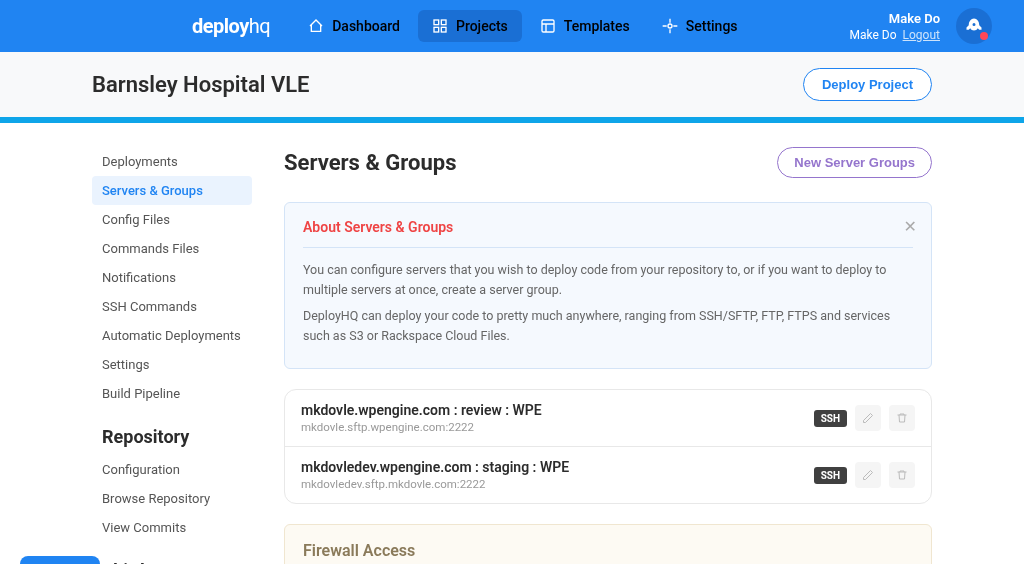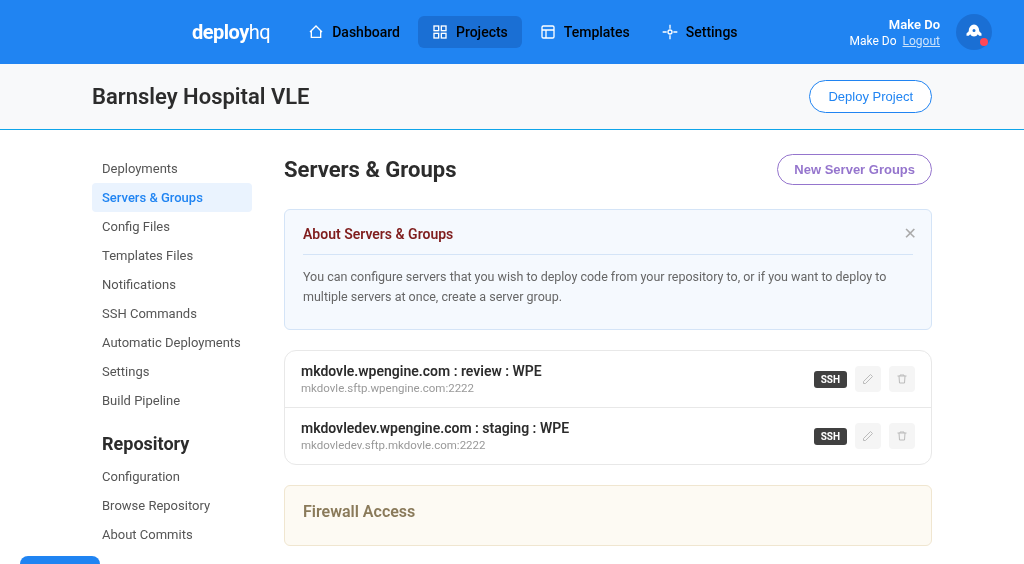--- a/index.html
+++ b/index.html
@@ -1,54 +1,54 @@
 <!DOCTYPE html>
 <html><head>
   <meta charset="utf-8">
   <style>
     * { margin: 0; padding: 0; box-sizing: border-box; }
     body { font-family: -apple-system, BlinkMacSystemFont, "Segoe UI", Roboto, sans-serif; background: #fff; width: 1024px; height: 564px; overflow: hidden; }
     
-    .topbar { background: #2084f2; height: 64px; display: flex; align-items: center; padding: 0 32px; justify-content: space-between; gap: 40px; }
+    .topbar { background: #2084f2; height: 52px; display: flex; align-items: center; padding: 0 32px; justify-content: space-between; gap: 40px; }
     .topbar-left { display: flex; align-items: center; gap: 24px; margin-left: 160px; }
     .logo { color: #fff; font-weight: 700; font-size: 20px; letter-spacing: -0.5px; }
     .logo-hq { font-weight: 400; }
     .nav-items { display: flex; gap: 4px; }
     .nav-item { display: flex; align-items: center; gap: 8px; padding: 8px 14px; color: #000000; font-size: 14px; font-weight: 500; border-radius: 6px; cursor: pointer; }
     .nav-item.active { background: #1a6fd4; }
     .nav-icon { width: 16px; height: 16px; display: inline-flex; align-items: center; justify-content: center; }
     .topbar-right { display: flex; align-items: center; gap: 16px; }
     .account-block { text-align: right; color: #fff; font-size: 12px; }
     .account-name { font-weight: 600; font-size: 13px; }
     .account-sub { display: flex; gap: 6px; justify-content: flex-end; margin-top: 2px; }
     .account-sub a { color: #cde3fb; text-decoration: underline; cursor: pointer; }
     .rocket-badge { width: 36px; height: 36px; background: #1a6fd4; border-radius: 50%; display: flex; align-items: center; justify-content: center; position: relative; cursor: pointer; }
     .rocket-badge::after { content: ''; position: absolute; bottom: 4px; right: 4px; width: 8px; height: 8px; background: #ff4757; border-radius: 50%; }
     
-    .subheader { background: #f8f9fa; border-bottom: 1px solid #0ea5e9; padding: 16px 0; }
+    .subheader { background: #f8f9fa; border-bottom: 6px solid #0ea5e9; padding: 16px 0; }
     .subheader-inner { max-width: 840px; margin: 0 auto; display: flex; justify-content: space-between; align-items: center; padding-left: 0; }
     .page-title { font-size: 22px; font-weight: 600; color: #2c2c2c; }
-    .deploy-btn { border: 1.5px solid #2084f2; color: #2084f2; background: #fff; padding: 8px 18px; border-radius: 20px; font-size: 13px; font-weight: 400; cursor: pointer; }
+    .deploy-btn { border: 1.5px solid #2084f2; color: #2084f2; background: #fff; padding: 8px 18px; border-radius: 20px; font-size: 13px; font-weight: 700; cursor: pointer; }
     
     .main-wrap { display: flex; max-width: 840px; margin: 0 auto; padding-top: 24px; gap: 32px; }
     .sidebar { width: 160px; flex-shrink: 0; }
     .sidebar-item { padding: 7px 10px; font-size: 13px; color: #555; cursor: pointer; border-radius: 4px; }
     .sidebar-item.active { background: #eaf3fe; color: #2084f2; font-weight: 500; }
     .sidebar-heading { font-size: 18px; font-weight: 700; color: #2c2c2c; margin: 18px 0 8px 10px; }
     
     .content { flex: 1; }
     .content-header { display: flex; justify-content: space-between; align-items: center; margin-bottom: 24px; }
     .content-title { font-size: 22px; font-weight: 700; color: #2c2c2c; }
     .btn-group { display: flex; gap: 10px; }
     .btn-outline { background: #fff; padding: 7px 16px; border-radius: 18px; font-size: 13px; font-weight: 600; cursor: pointer; }
     .btn-green { border: 1.5px solid #4caf50; color: #4caf50; }
     .btn-purple { border: 1.5px solid #9575cd; color: #9575cd; }
     
     .info-box { border: 1px solid #d4e4f7; background: #f5f9fe; border-radius: 6px; padding: 16px 18px; margin-bottom: 20px; position: relative; }
-    .info-box-title { font-size: 14px; font-weight: 600; color: #7f1d1d; margin-bottom: 8px; }
+    .info-box-title { font-size: 14px; font-weight: 600; color: #ef4444; margin-bottom: 8px; }
     .info-box-divider { border: none; border-top: 1px solid #d4e4f7; margin: 12px 0; }
     .info-box p { font-size: 12.5px; color: #666; line-height: 1.6; margin-bottom: 6px; }
     .close-x { position: absolute; top: 14px; right: 14px; color: #aaa; cursor: pointer; font-size: 16px; }
     
     .server-list { border: 1px solid #e8e8e8; border-radius: 12px; margin-bottom: 20px; }
     .server-row { padding: 12px 16px; display: flex; justify-content: space-between; align-items: center; border-bottom: 1px solid #e8e8e8; }
     .server-row:last-child { border-bottom: none; }
     .server-name { font-size: 14px; font-weight: 600; color: #2c2c2c; }
     .server-sub { font-size: 11.5px; color: #999; margin-top: 2px; }
     .server-actions { display: flex; align-items: center; gap: 8px; }
@@ -129,49 +129,50 @@
     <div class="page-title">Barnsley Hospital VLE</div>
     <button class="deploy-btn">Deploy Project</button>
   </div>
 </div>
 
 <div class="main-wrap">
   <div class="sidebar">
     <div class="sidebar-item">Deployments</div>
     <div class="sidebar-item active">Servers &amp; Groups</div>
     <div class="sidebar-item">Config Files</div>
-    <div class="sidebar-item">Templates Files</div>
+    <div class="sidebar-item">Commands Files</div>
     <div class="sidebar-item">Notifications</div>
     <div class="sidebar-item">SSH Commands</div>
     <div class="sidebar-item">Automatic Deployments</div>
     <div class="sidebar-item">Settings</div>
     <div class="sidebar-item">Build Pipeline</div>
 
     <div class="sidebar-heading">Repository</div>
     <div class="sidebar-item">Configuration</div>
     <div class="sidebar-item">Browse Repository</div>
-    <div class="sidebar-item">About Commits</div>
+    <div class="sidebar-item">View Commits</div>
 
     <div class="sidebar-heading">Third-Party Issues</div>
 
   </div>
 
   <div class="content">
     <div class="content-header">
       <div class="content-title">Servers &amp; Groups</div>
       <div class="btn-group">
         <button class="btn-outline btn-purple">New Server Groups</button>
       </div>
     </div>
 
     <div class="info-box">
       <div class="close-x">✕</div>
       <div class="info-box-title">About Servers &amp; Groups</div>
       <hr class="info-box-divider">
       <p>You can configure servers that you wish to deploy code from your repository to, or if you want to deploy to multiple servers at once, create a server group.</p>
+      <p>DeployHQ can deploy your code to pretty much anywhere, ranging from SSH/SFTP, FTP, FTPS and services such as S3 or Rackspace Cloud Files.</p>
     </div>
 
     <div class="server-list">
       <div class="server-row">
         <div>
           <div class="server-name">mkdovle.wpengine.com : review : WPE</div>
           <div class="server-sub">mkdovle.sftp.wpengine.com:2222</div>
         </div>
         <div class="server-actions">
           <span class="ssh-badge">SSH</span>

